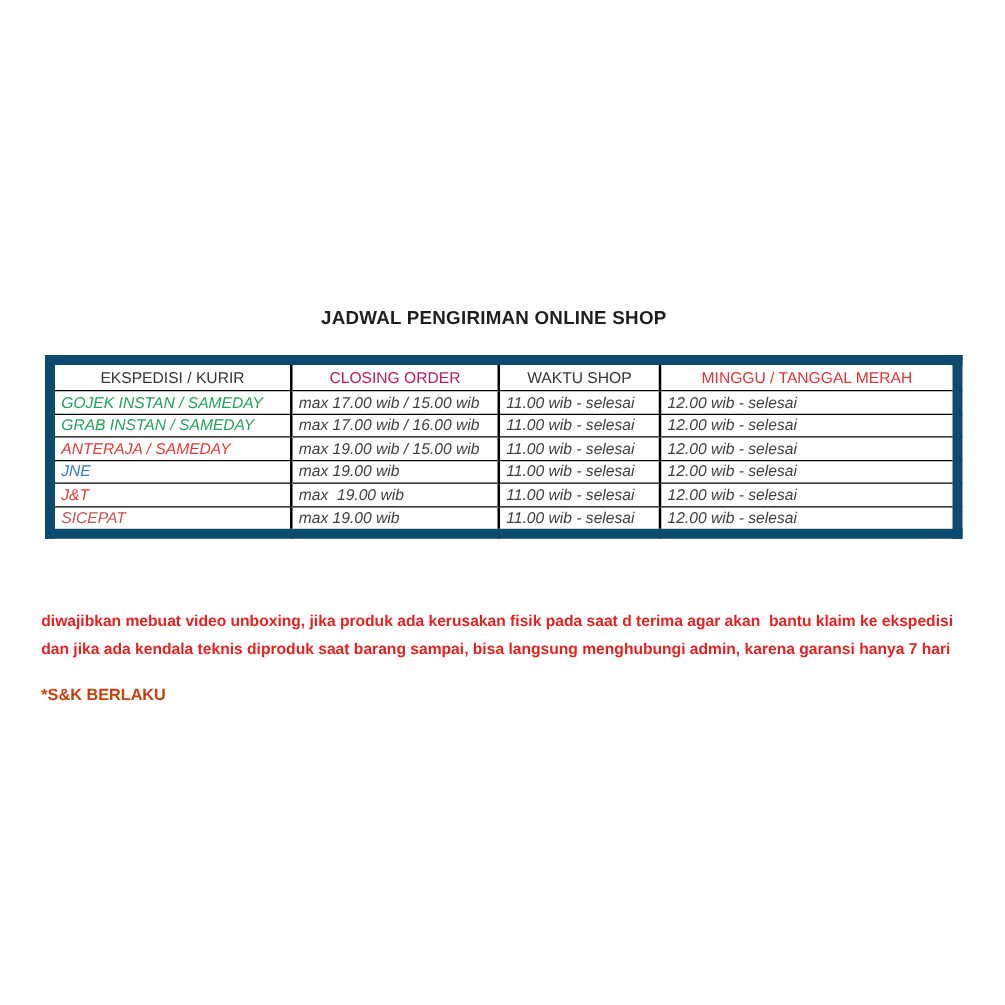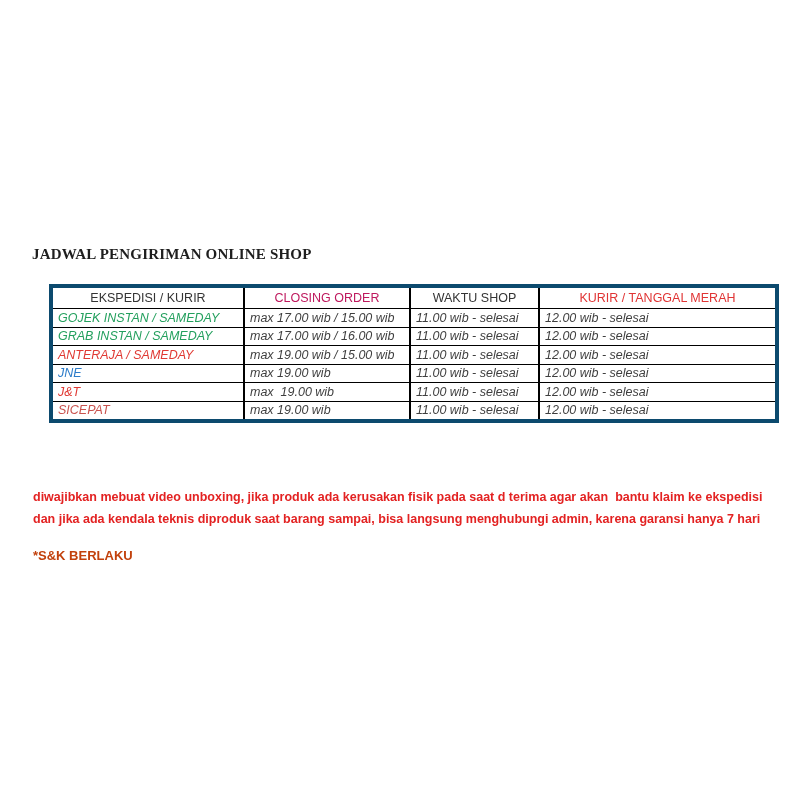--- a/index.html
+++ b/index.html
@@ -10,34 +10,34 @@
     background: #ffffff;
     overflow: hidden;
     font-family: "Liberation Sans", sans-serif;
   }
   .title {
     position: absolute;
     top: 246px;
     left: 32px;
     width: 726px;
     margin: 0;
+    text-align: center;
     font-size: 15px;
     font-weight: 600;
     letter-spacing: 0.2px;
     color: #1e1e1e;
-    font-family: Liberation Serif, serif;
   }
   table.schedule {
     position: absolute;
     top: 284px;
-    left: 49px;
+    left: 36px;
     width: 726px;
     table-layout: fixed;
     border-collapse: collapse;
-    border: 4px solid #0c4a6e;
+    border: 8px solid #0c4a6e;
   }
   table.schedule th, table.schedule td {
     border-left: 2px solid #000000;
     overflow: hidden;
     white-space: pre;
     padding: 0;
   }
   table.schedule th:first-child, table.schedule td:first-child { border-left: none; }
   table.schedule thead th {
     height: 20px;
@@ -99,21 +99,21 @@
       <col style="width:193px">
       <col style="width:166px">
       <col style="width:129px">
       <col style="width:238px">
     </colgroup>
     <thead>
       <tr>
         <th style="color: rgb(52, 52, 52);">EKSPEDISI / KURIR</th>
         <th style="color: #be185d;">CLOSING ORDER</th>
         <th style="color: rgb(52, 52, 52);">WAKTU SHOP</th>
-        <th style="color: rgb(224, 52, 52);">KURIR / TANGGAL MERAH</th>
+        <th style="color: rgb(224, 52, 52);">MINGGU / TANGGAL MERAH</th>
       </tr>
     </thead>
     <tbody>
       <tr>
         <td style="color: rgb(36, 160, 94);">GOJEK INSTAN / SAMEDAY</td>
         <td>max 17.00 wib / 15.00 wib</td>
         <td>11.00 wib - selesai</td>
         <td>12.00 wib - selesai</td>
       </tr>
       <tr>

